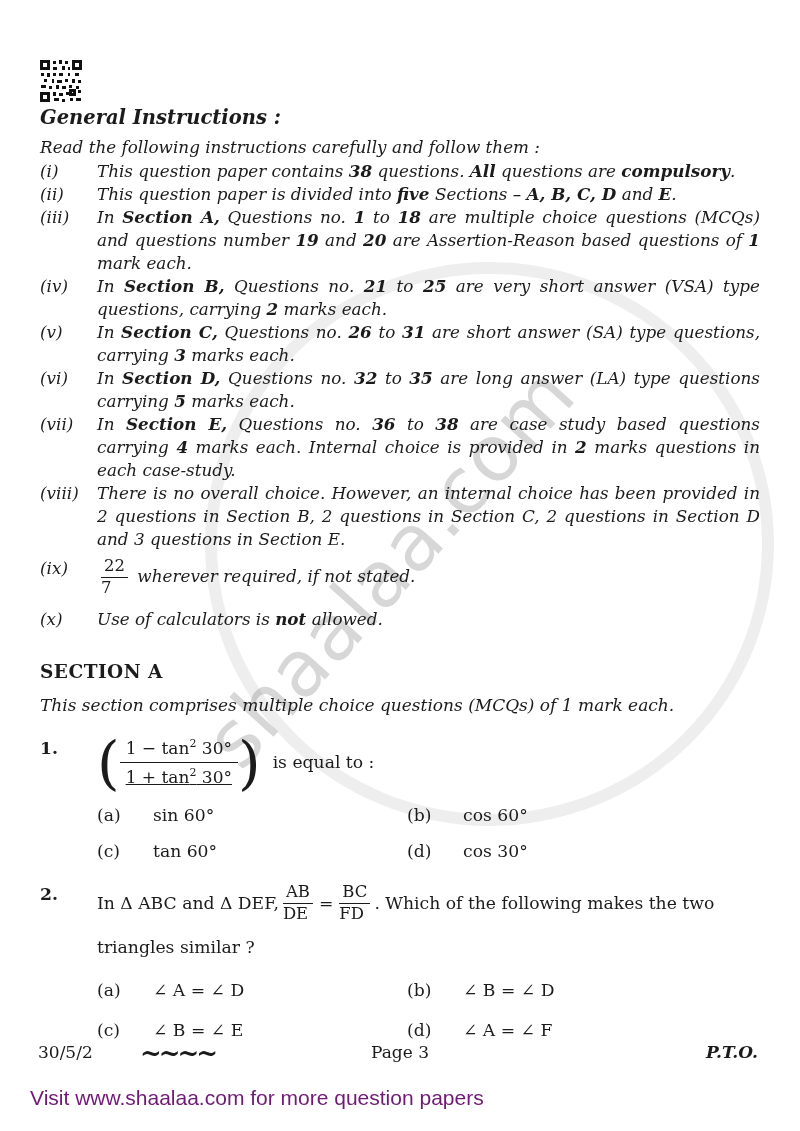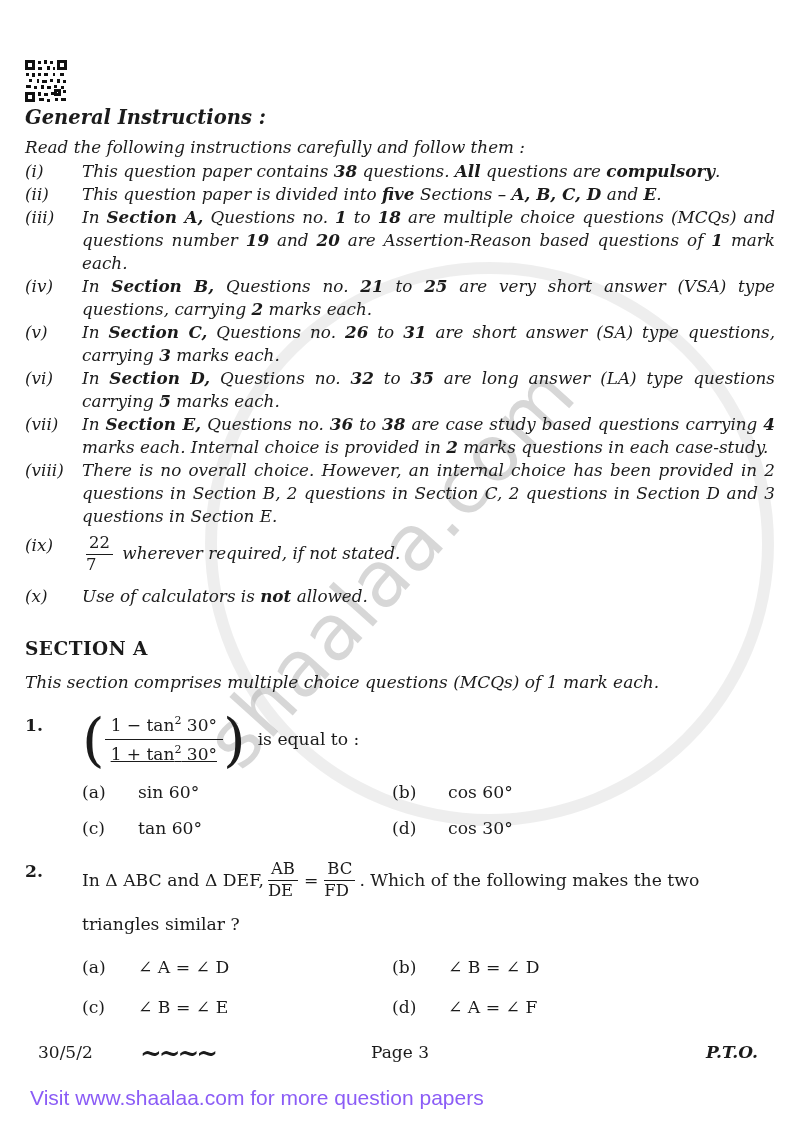--- a/index.html
+++ b/index.html
@@ -23,21 +23,21 @@
     position:absolute;left:110px;top:522px;width:560px;
     text-align:center;
     transform:rotate(-48deg);
     font-family:"DejaVu Sans", sans-serif;
     font-size:78px;letter-spacing:1px;
     color:rgba(110,110,110,0.28);
     white-space:nowrap;
   }
 
   
-  .content{position:relative;z-index:1;padding:0 25px;}
+  .content{position:relative;z-index:1;padding:0 40px;}
   .qr{display:block;width:42px;height:42px;margin:60px 0 2px 0;}
 
   .gi-title{font-style:italic;font-weight:bold;font-size:19.5px;margin:4px 0 8px 0;}
   .gi-sub{font-style:italic;font-size:16.8px;margin:0 0 3px 0;}
 
   .ins{display:flex;font-style:italic;font-size:16.8px;line-height:23px;margin:0;}
   .inum{flex:0 0 57px;}
   .itext{flex:1;display:block;text-align:justify;}
   .ins-ix{margin-top:6px;}
   .ins-x{margin-top:10px;}
@@ -83,21 +83,21 @@
   
   .footer{position:absolute;z-index:1;left:0;right:0;top:1040px;height:28px;font-size:17px;}
   .f-code{position:absolute;left:38px;top:2px;}
   .f-squig{position:absolute;left:140px;top:-2px;font-weight:bold;font-size:26px;letter-spacing:-3px;}
   .f-page{position:absolute;left:0;right:0;top:2px;text-align:center;}
   .f-pto{position:absolute;right:42px;top:2px;font-style:italic;font-weight:bold;}
 
   .bottom-bar{
     position:absolute;z-index:1;left:30px;top:1086px;
     font-family:"Liberation Sans", sans-serif;
-    font-size:21px;color:#8b5cf6;
+    font-size:21px;color:#701a75;
   }
 </style>
 </head>
 <body>
 
 <div class="page">
 
   <div class="wm">
     <div class="wm-ring"></div>
     <div class="wm-text">shaalaa.com</div>

